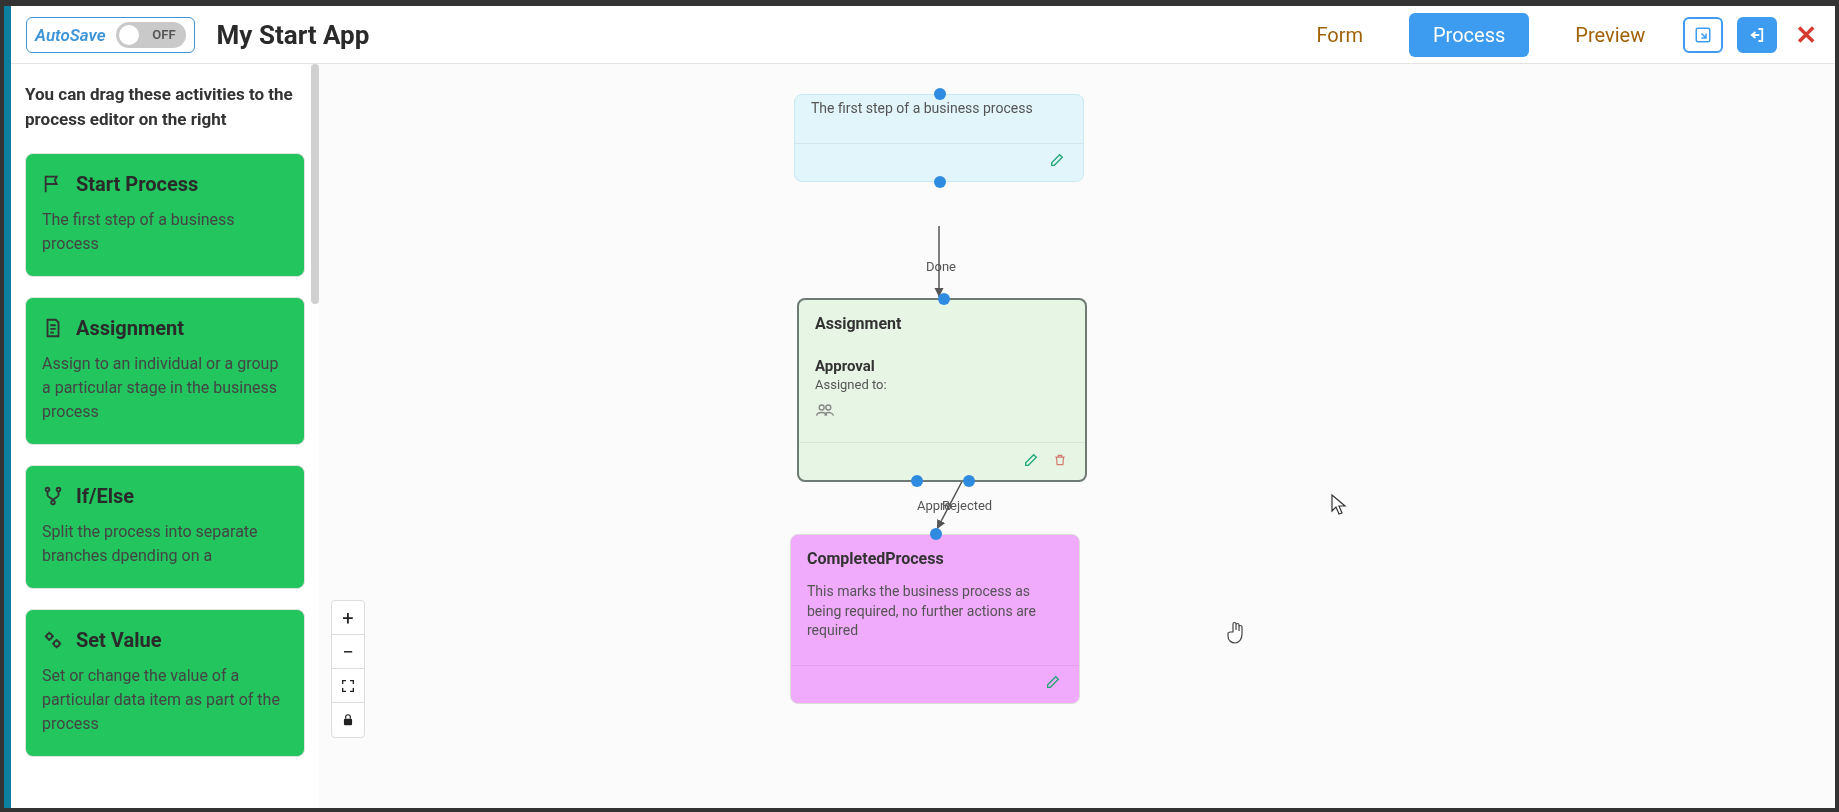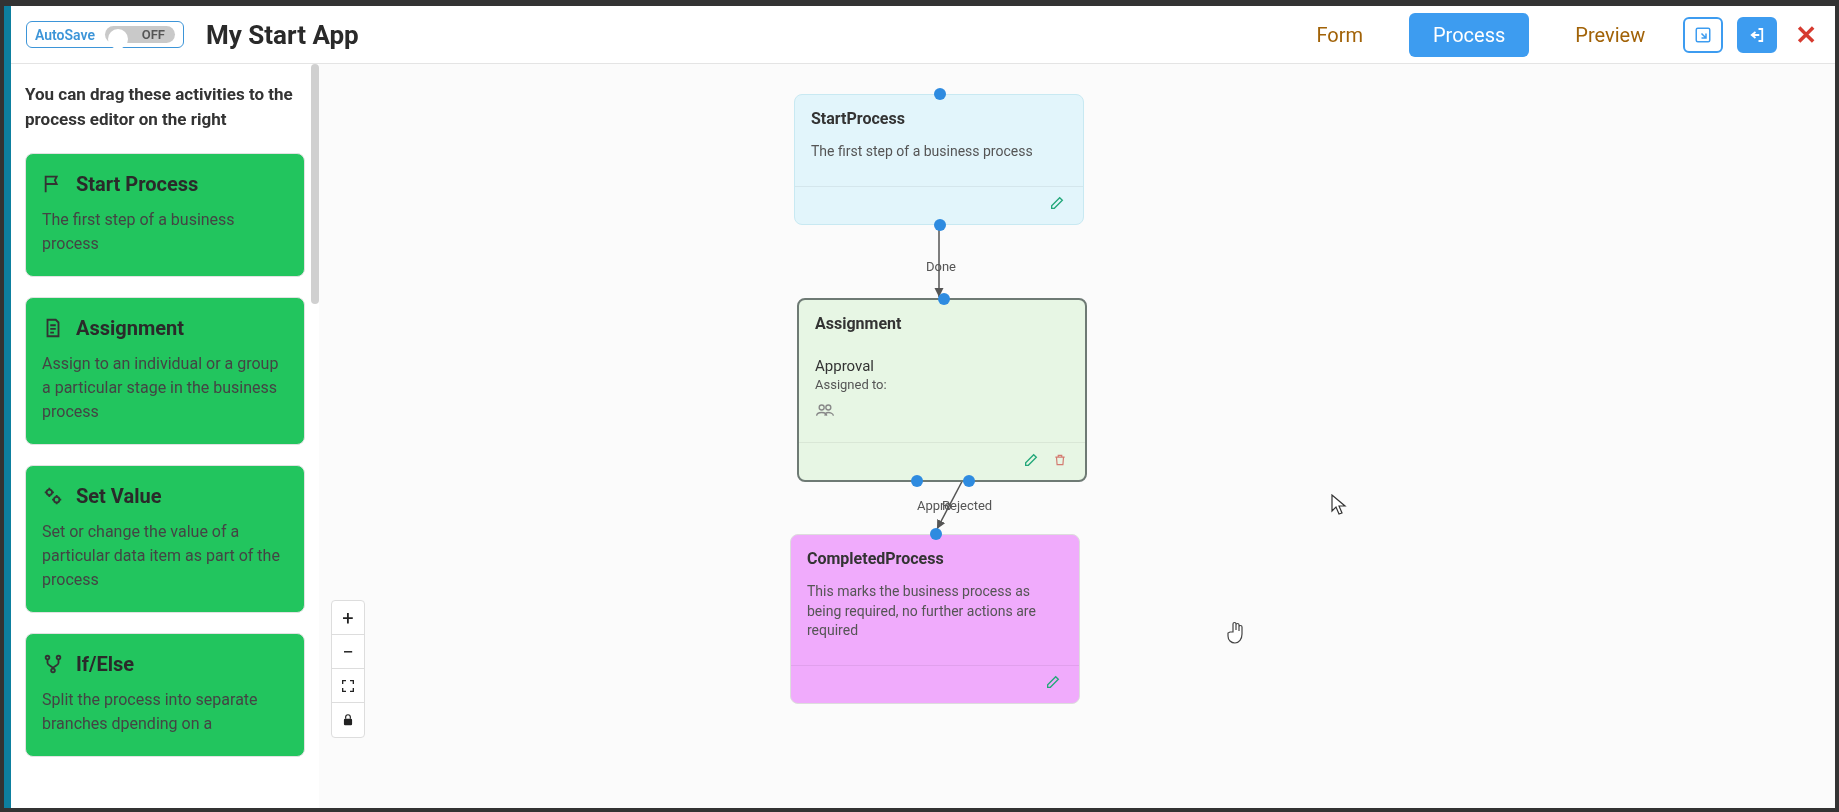--- a/index.html
+++ b/index.html
@@ -36,25 +36,26 @@
     display: flex;
     align-items: center;
     border: 1px solid #3d95d8;
     border-radius: 6px;
     padding: 4px 8px;
     gap: 10px;
   }
   .autosave-label {
     color: #3d95d8;
     font-weight: 600;
-    font-size: 14px;
+    font-size: 17px;
+    font-style: italic;
   }
   .toggle {
     position: relative;
-    width: 70px; height: 17px;
+    width: 70px; height: 26px;
     background: #c9c9c9;
     border-radius: 14px;
     display: flex;
     align-items: center;
   }
   .toggle-knob {
     position: absolute;
     left: 3px; top: 3px;
     width: 20px; height: 20px;
     background: #fff;
@@ -201,21 +202,21 @@
     font-size: 16px;
     color: #333;
     padding: 14px 16px 10px 16px;
   }
   .node-body {
     font-size: 14px;
     color: #555;
     padding: 4px 16px 24px 16px;
     line-height: 1.4;
   }
-  .node-sub { padding: 2px 16px; font-size: 15px; color: #333; font-weight:400;}
+  .node-sub { padding: 2px 16px; font-size: 15px; color: #333; font-weight:700;}
   .node-sub2 { padding: 0 16px 6px 16px; font-size: 13px; color: #555; }
   .node-people { padding: 4px 16px 20px 16px; color: #888; }
   .node-footer {
     border-top: 1px solid rgba(0,0,0,0.06);
     height: 38px;
     display: flex;
     align-items: center;
     justify-content: flex-end;
     gap: 14px;
     padding-right: 18px;
@@ -310,60 +311,59 @@
         </span>
         <span class="ac-title">Assignment</span>
       </div>
       <div class="ac-desc">Assign to an individual or a group a particular stage in the business process</div>
     </div>
 
     <div class="activity-card">
       <div class="ac-title-row">
         <span class="ac-icon">
           <svg width="22" height="22" viewBox="0 0 24 24" fill="none" stroke="#333" stroke-width="2">
-              <circle cx="8" cy="8" r="3"></circle>
-              <circle cx="16" cy="16" r="3"></circle>
-              <path d="M8 3v2M8 11v2M3 8h2M11 8h2M16 11v2M16 19v2M11 16h2M19 16h2"></path>
-            </svg>
-        </span>
-        <span class="ac-title">Set Value</span>
-      </div>
-      <div class="ac-desc">Set or change the value of a particular data item as part of the process</div>
+              <circle cx="6" cy="5" r="2"></circle>
+              <circle cx="18" cy="5" r="2"></circle>
+              <circle cx="12" cy="19" r="2"></circle>
+              <path d="M6 7v4c0 3 6 3 6 6M18 7v4c0 3-6 3-6 6"></path>
+            </svg>
+        </span>
+        <span class="ac-title">If/Else</span>
+      </div>
+      <div class="ac-desc">Split the process into separate branches dpending on a</div>
     </div>
 
     <div class="activity-card">
       <div class="ac-title-row">
         <span class="ac-icon">
           <svg width="22" height="22" viewBox="0 0 24 24" fill="none" stroke="#333" stroke-width="2">
-              <circle cx="6" cy="5" r="2"></circle>
-              <circle cx="18" cy="5" r="2"></circle>
-              <circle cx="12" cy="19" r="2"></circle>
-              <path d="M6 7v4c0 3 6 3 6 6M18 7v4c0 3-6 3-6 6"></path>
-            </svg>
-        </span>
-        <span class="ac-title">If/Else</span>
-      </div>
-      <div class="ac-desc">Split the process into separate branches dpending on a</div>
+              <circle cx="8" cy="8" r="3"></circle>
+              <circle cx="16" cy="16" r="3"></circle>
+              <path d="M8 3v2M8 11v2M3 8h2M11 8h2M16 11v2M16 19v2M11 16h2M19 16h2"></path>
+            </svg>
+        </span>
+        <span class="ac-title">Set Value</span>
+      </div>
+      <div class="ac-desc">Set or change the value of a particular data item as part of the process</div>
     </div>
   </div>
 
   <div class="canvas">
 
     <svg class="flow-lines">
       <defs>
         <marker id="arrow" markerWidth="8" markerHeight="8" refX="6" refY="3" orient="auto">
           <path d="M0,0 L6,3 L0,6 z" fill="#555"></path>
         </marker>
       </defs>
       <line x1="620" y1="162" x2="620" y2="233" stroke="#555" stroke-width="1.5" marker-end="url(#arrow)"></line>
       <line x1="648" y1="408" x2="618" y2="465" stroke="#555" stroke-width="1.5" marker-end="url(#arrow)"></line>
     </svg>
 
     <div class="node start" style="left:475px; top:30px;">
-      <div class="node-title">StartProcess</div>
       <div class="node-body">The first step of a business process</div>
       <div class="node-footer">
         <span class="edit">
           <svg width="16" height="16" viewBox="0 0 24 24" fill="none" stroke="currentColor" stroke-width="2">
               <path d="M4 20h4L20 8l-4-4L4 16v4z"></path>
             </svg>
         </span>
       </div>
       <div class="port" style="left:139px; top:-7px;"></div>
       <div class="port" style="left:139px; bottom:-7px;"></div>

